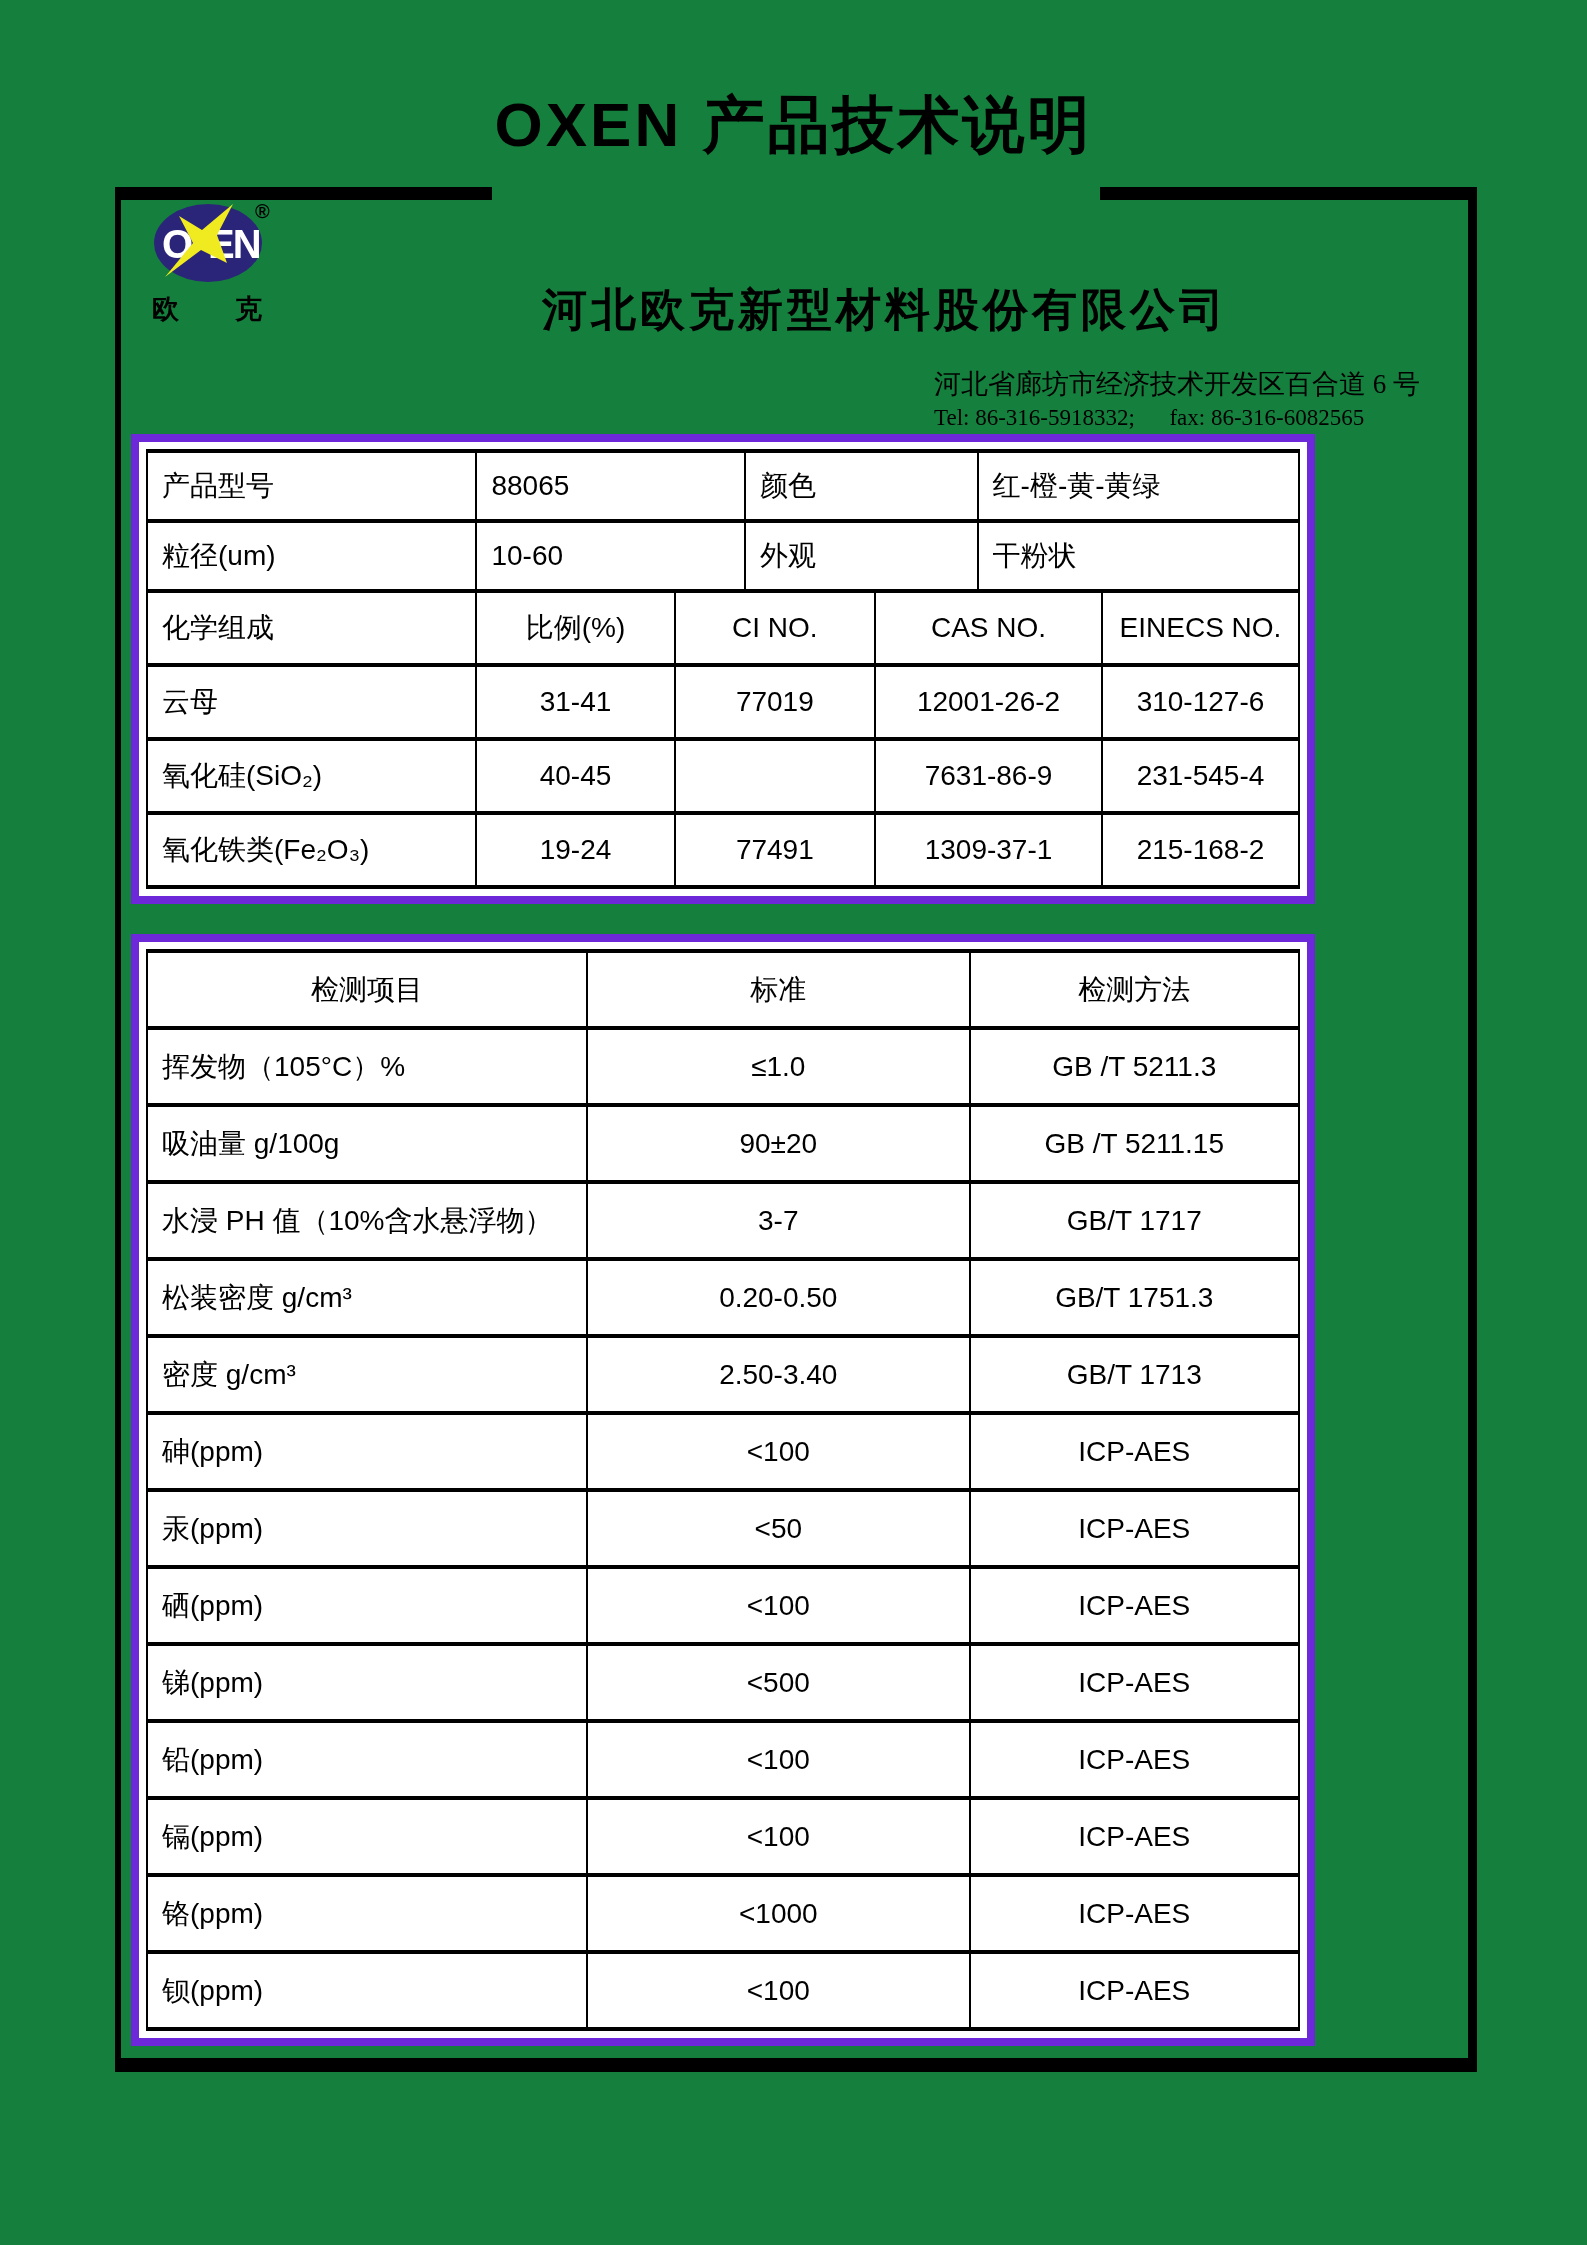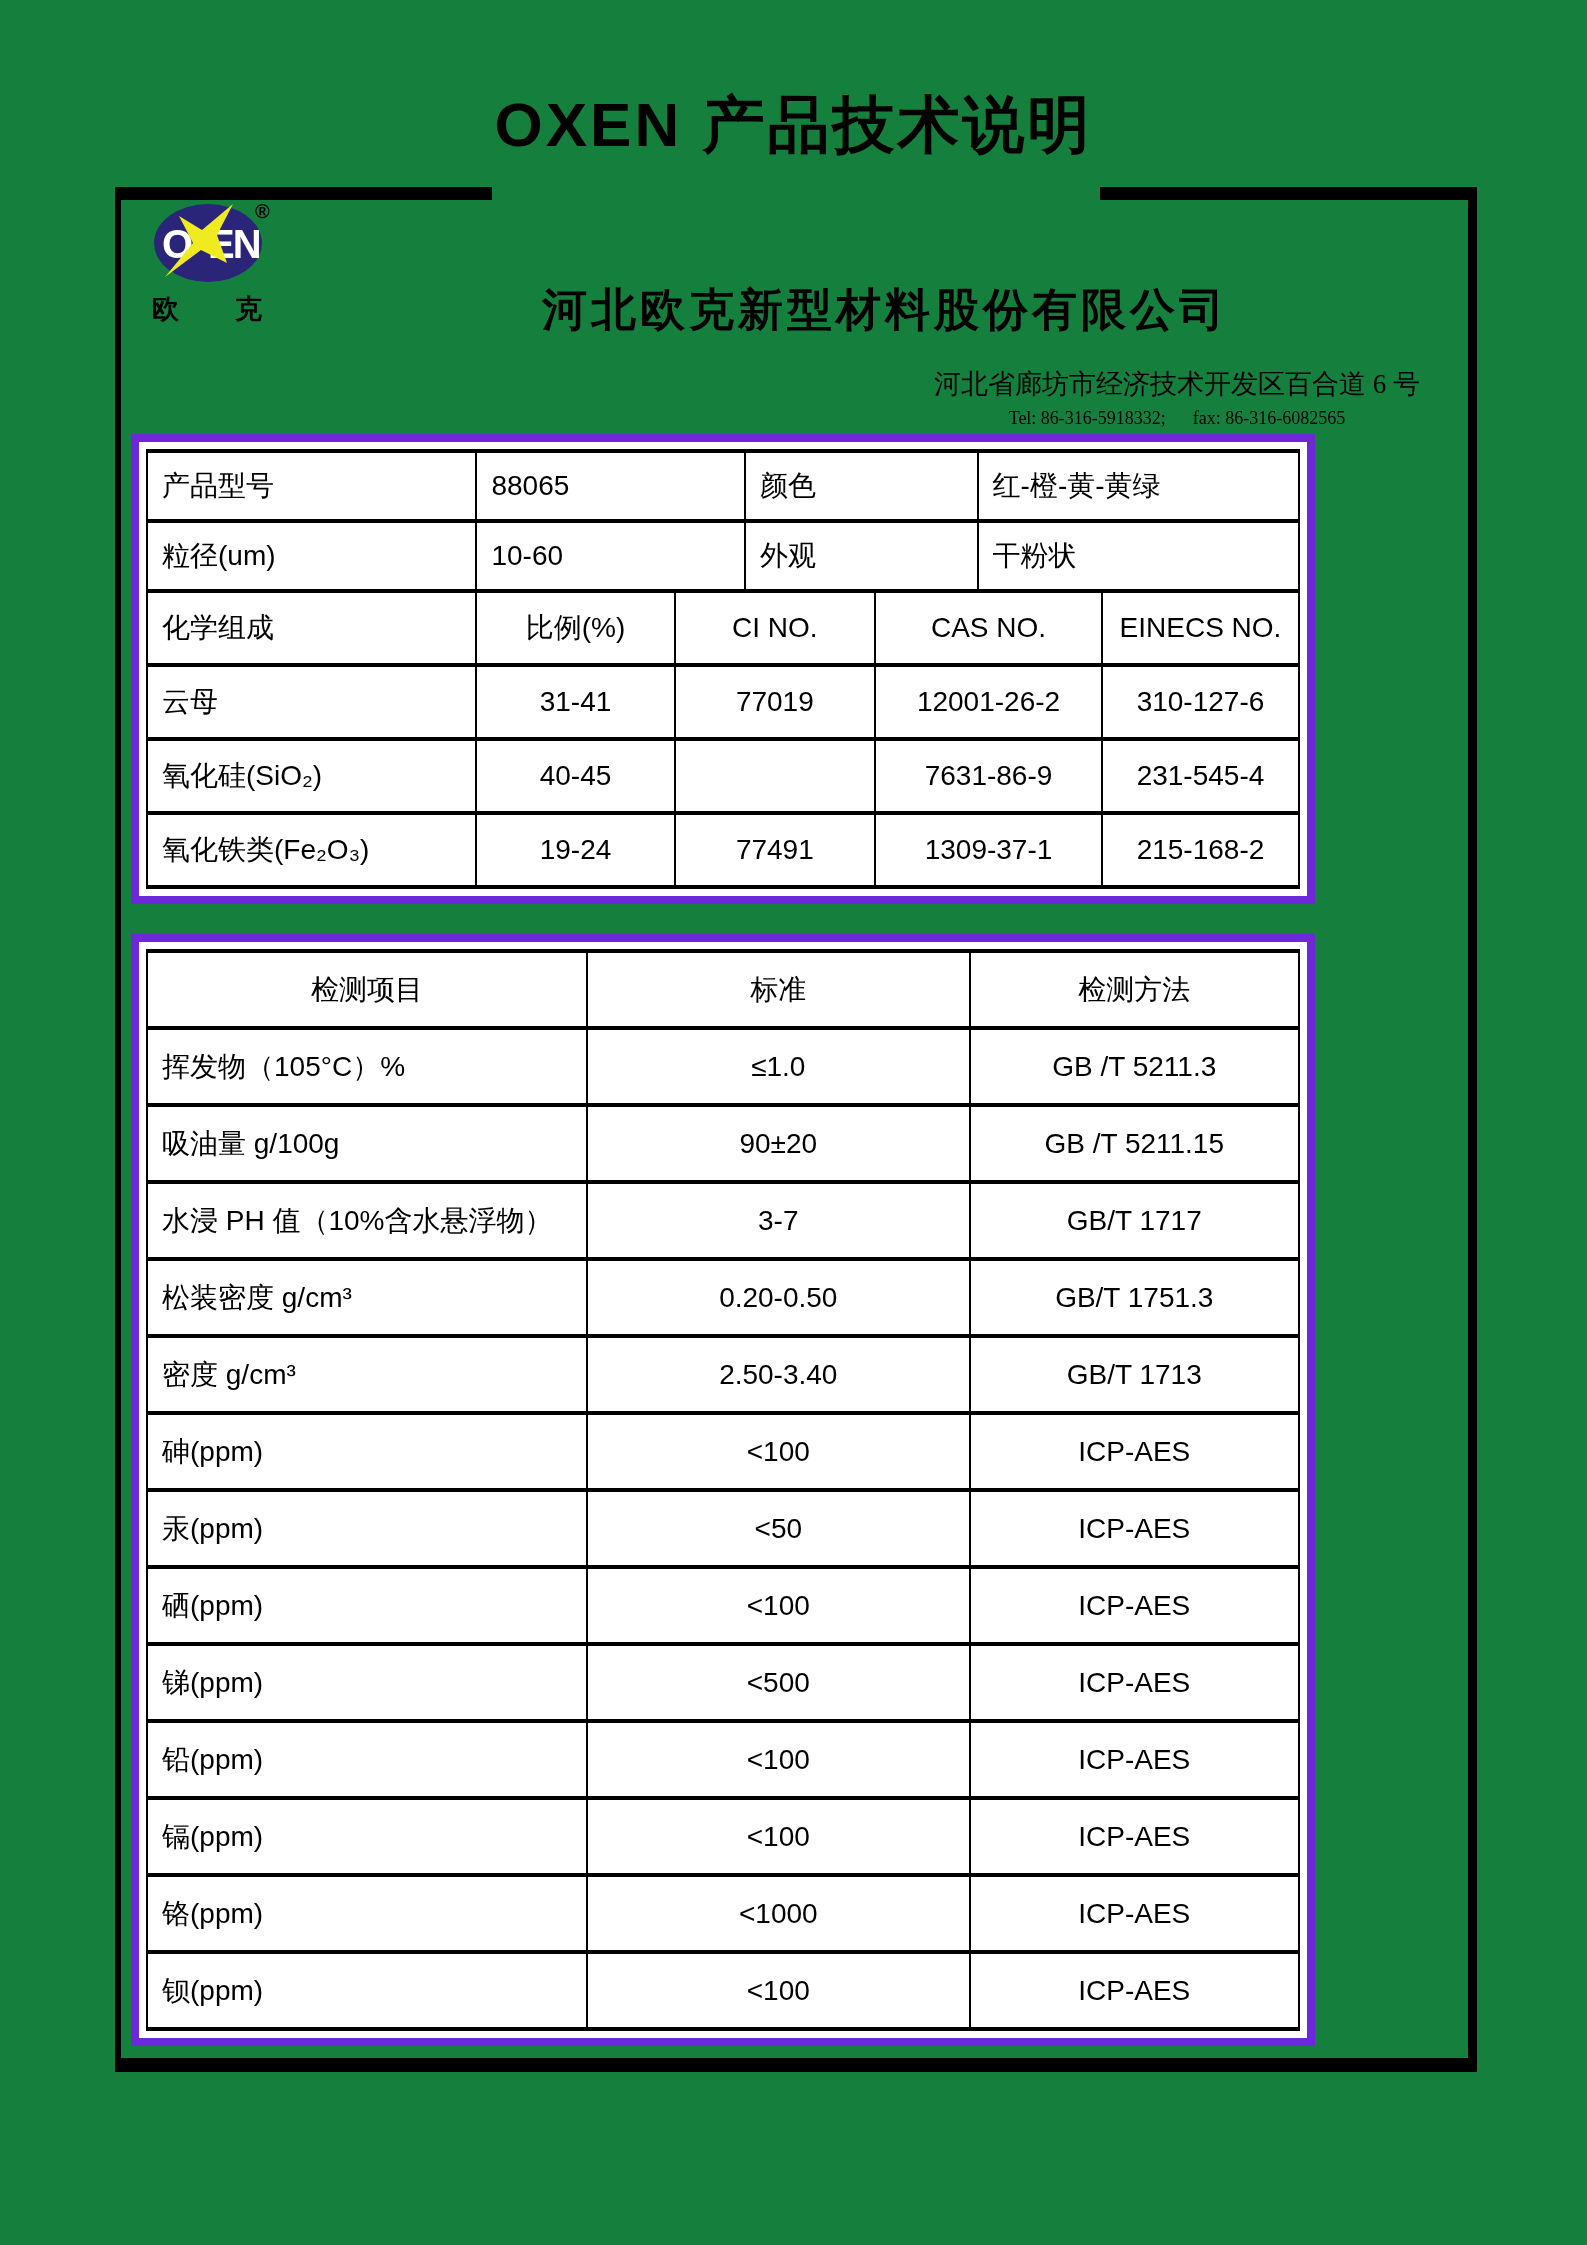--- a/index.html
+++ b/index.html
@@ -25,25 +25,25 @@
   .logo-mark{position:relative;width:112px;height:80px;}
   .logo-reg{position:absolute;left:103px;top:-3px;font-size:20px;font-weight:bold;}
   .logo-sub{display:flex;justify-content:space-between;width:110px;margin-top:8px;
     font-size:27px;font-weight:bold;font-family:"Liberation Sans",sans-serif;}
   
   .company-name{
     position:absolute;left:115px;top:280px;width:1540px;text-align:center;
     font-family:"Liberation Serif",serif;font-size:45px;font-weight:bold;letter-spacing:4px;
   }
   .address-block{
-    position:absolute;right:167px;top:368px;text-align:center;
+    position:absolute;right:167px;top:368px;text-align:left;
     font-family:"Liberation Serif",serif;
   }
   .address-line1{font-size:27px;white-space:pre;line-height:32px;}
-  .address-line2{font-size:18px;white-space:pre;line-height:32px;margin-top:2px;}
+  .address-line2{font-size:23px;white-space:pre;line-height:32px;margin-top:2px;}
   
   .tbl-wrap{position:absolute;left:131px;width:1184px;box-sizing:border-box;
     border:8px solid #6d28d9;padding:7px;background:#fff;}
   .tbl-wrap.first{top:434px;}
   .tbl-wrap.second{top:934px;}
   table.spec{border-collapse:collapse;width:100%;table-layout:fixed;}
   table.spec td{
     border:2px solid #000;border-top-width:4px;border-bottom-width:4px;
     font-size:28px;padding:0 14px;vertical-align:middle;background:#fff;
     overflow:hidden;white-space:nowrap;

